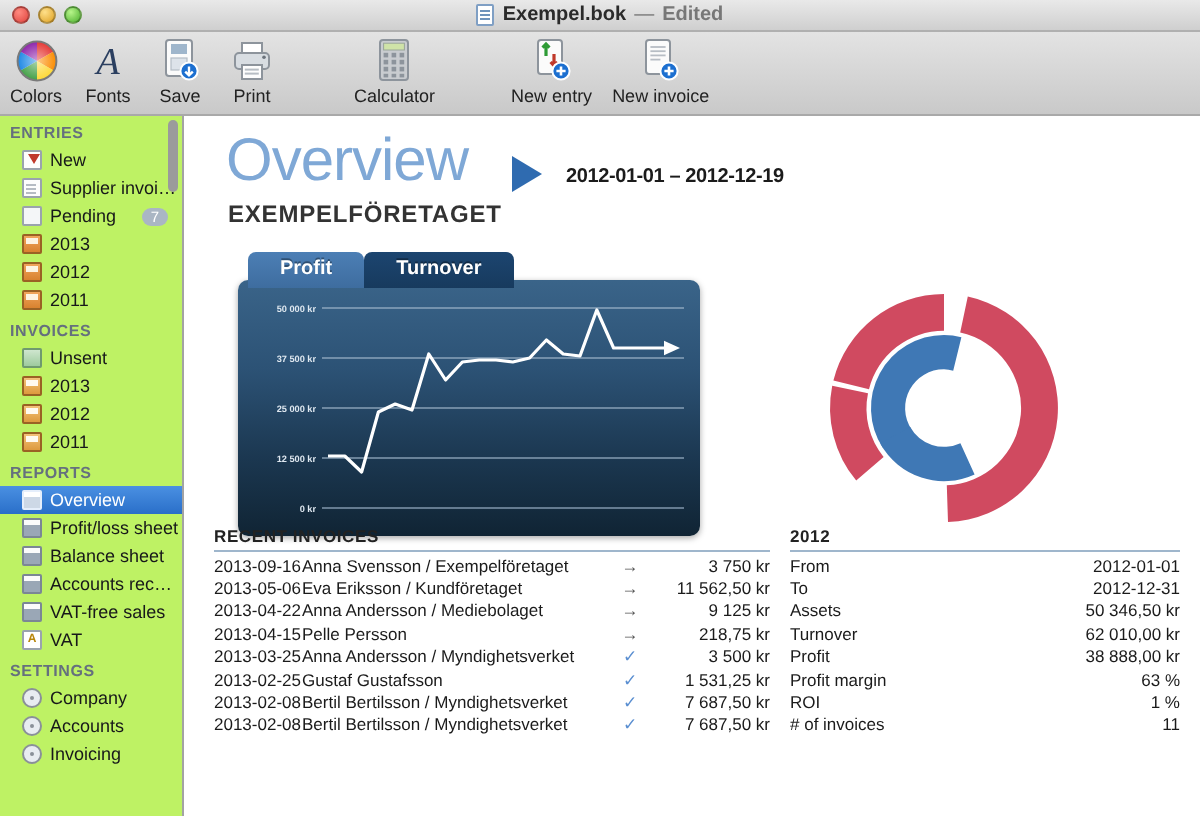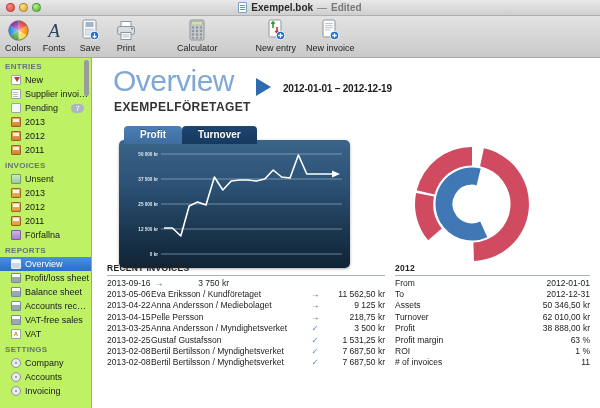--- a/index.html
+++ b/index.html
@@ -333,24 +333,20 @@
           <span class="txt">2013</span>
         </div>
         <div class="sb-row">
           <span class="ic ic-box2"></span>
           <span class="txt">2012</span>
         </div>
         <div class="sb-row">
           <span class="ic ic-box2"></span>
           <span class="txt">2011</span>
         </div>
-        <div class="sb-row">
-          <span class="ic ic-purple"></span>
-          <span class="txt">Förfallna</span>
-        </div>
         <div class="sb-head">REPORTS</div>
         <div class="sb-row sel">
           <span class="ic ic-book"></span>
           <span class="txt">Overview</span>
         </div>
         <div class="sb-row">
           <span class="ic ic-book"></span>
           <span class="txt">Profit/loss sheet</span>
         </div>
         <div class="sb-row">
@@ -428,20 +424,21 @@
         </g>
       </svg>
     </div>
 
     <div class="tbl invoices">
       <div class="tblhead">RECENT INVOICES</div>
       <div class="hr"></div>
       <div id="invoice-rows">
           <div class="row">
             <span class="c-date">2013-09-16</span>
+            <span class="c-name">Anna Svensson / Exempelföretaget</span>
             <span class="c-state">→</span>
             <span class="c-amt">3 750 kr</span>
           </div>
           <div class="row">
             <span class="c-date">2013-05-06</span>
             <span class="c-name">Eva Eriksson / Kundföretaget</span>
             <span class="c-state">→</span>
             <span class="c-amt">11 562,50 kr</span>
           </div>
           <div class="row">

